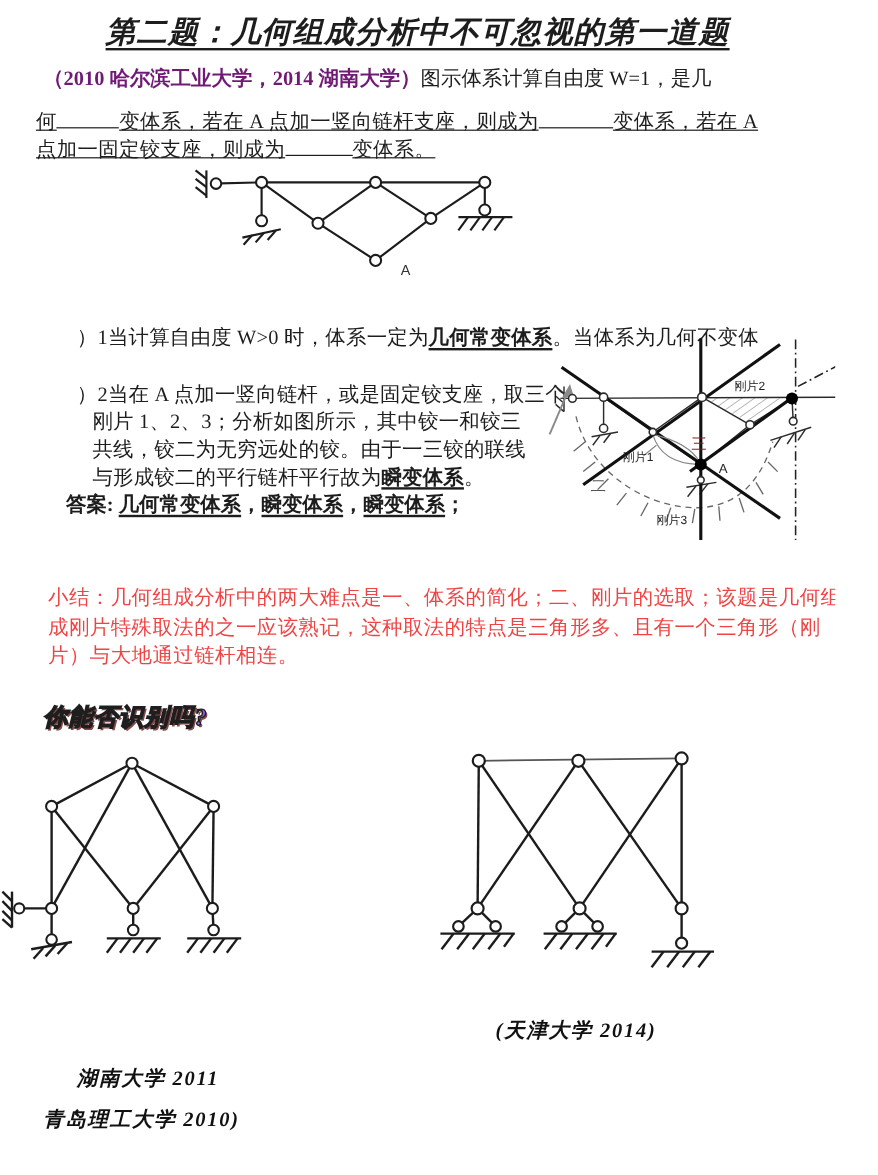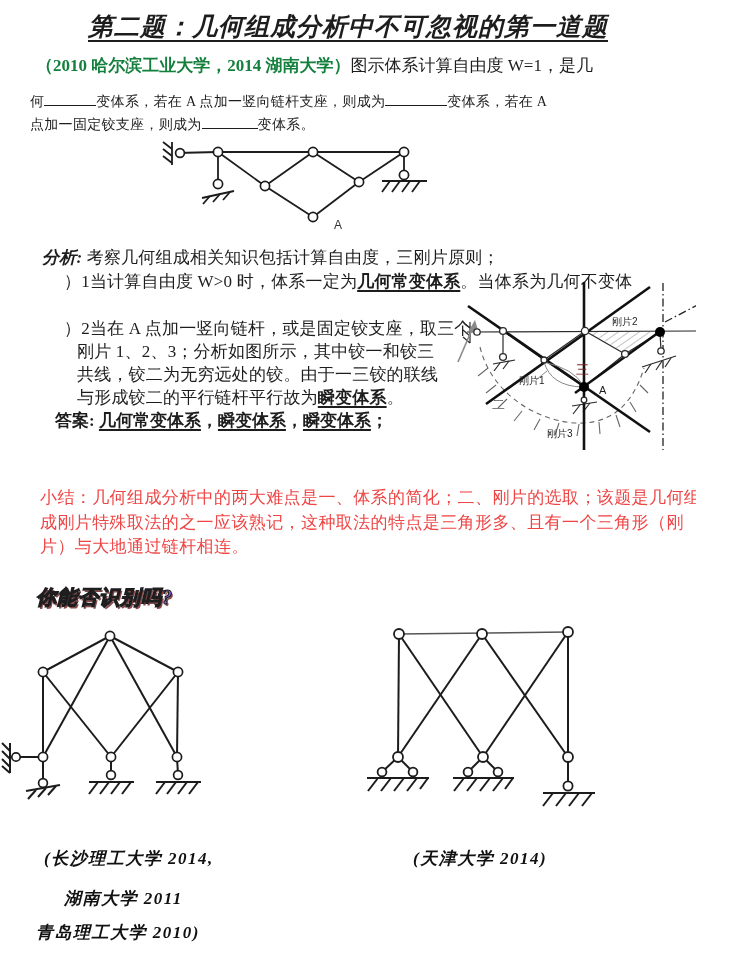--- a/index.html
+++ b/index.html
@@ -8,22 +8,22 @@
     font-family:"Liberation Serif","DejaVu Serif",serif;color:#1d1d1d;
   }
   .abs{position:absolute;white-space:nowrap;}
   .title{
     left:0;right:0;top:10px;text-align:center;
     font-size:25px;font-weight:bold;font-style:italic;
     text-decoration:underline;text-underline-offset:5px;text-decoration-thickness:2px;
     letter-spacing:1px;
   }
   .source{top:54px;left:36px;font-size:17px;}
-  .seg-red{color:#15803d;font-weight:bold;}
-  .qline{font-size:14px;letter-spacing:0.3px;}
+  .seg-red{color:#701a75;font-weight:bold;}
+  .qline{font-size:17px;letter-spacing:0.3px;text-decoration:underline;}
   .q1{top:90px;left:30px;}
   .q2{top:113px;left:30px;}
   .blank{display:inline-block;height:15px;border-bottom:1.4px solid #1d1d1d;vertical-align:baseline;}
   .aline{font-size:17px;letter-spacing:0.2px;}
   .a-l1{top:246px;left:42px;}
   .a-l2{top:270px;left:64px;text-align:right;}
   .a-l3{top:293px;left:77px;}
   .a-l4{top:317px;left:64px;}
   .a-l5{top:340px;left:77px;}
   .a-l6{top:363px;left:77px;}
@@ -99,21 +99,20 @@
       <circle cx="254" cy="12" r="4.6"></circle>
       <circle cx="115" cy="46" r="4.6"></circle>
       <circle cx="209" cy="42" r="4.6"></circle>
       <circle cx="163" cy="77" r="4.6"></circle>
       <circle cx="68" cy="44" r="4.6"></circle>
       <circle cx="254" cy="35" r="4.6"></circle>
     </g>
     <text x="184" y="89" font-size="12" fill="#333">A</text>
   </svg>
 
-  <div class="abs aline a-l1"><span class="seg-b seg-i">分析:</span><span> 考察几何组成相关知识包括计算自由度，三刚片原则；</span></div>
   <div class="abs aline a-l2"><span>）1当计算自由度 W&gt;0 时，体系一定为</span><span class="seg-b seg-u">几何常变体系</span><span>。当体系为几何不变体</span></div>
   <div class="abs aline a-l4">）2当在 A 点加一竖向链杆，或是固定铰支座，取三个</div>
   <div class="abs aline a-l5">刚片 1、2、3；分析如图所示，其中铰一和铰三</div>
   <div class="abs aline a-l6">共线，铰二为无穷远处的铰。由于一三铰的联线</div>
   <div class="abs aline a-l7"><span>与形成铰二的平行链杆平行故为</span><span class="seg-b seg-u">瞬变体系</span><span>。</span></div>
   <div class="abs ansline"><span class="seg-b">答案:</span><span> </span><span class="seg-b seg-u">几何常变体系</span><span class="seg-b">，</span><span class="seg-b seg-u">瞬变体系</span><span class="seg-b">，</span><span class="seg-b seg-u">瞬变体系</span><span class="seg-b">；</span></div>
 
   <svg style="left:452px;top:272px" width="280" height="195" viewBox="0 0 280 195">
     <defs>
       <pattern id="hatchP" width="6" height="6" patternUnits="userSpaceOnUse" patternTransform="rotate(55)">
@@ -314,18 +313,17 @@
       <circle cx="133" cy="142" r="5"></circle>
       <circle cx="218" cy="142" r="5"></circle>
       <circle cx="32" cy="157" r="4.4"></circle>
       <circle cx="63" cy="157" r="4.4"></circle>
       <circle cx="118" cy="157" r="4.4"></circle>
       <circle cx="148" cy="157" r="4.4"></circle>
       <circle cx="218" cy="171" r="4.6"></circle>
     </g>
   </svg>
 
-  <div class="abs credit cr-l1">(长沙理工大学 2014,</div>
   <div class="abs credit cr-l2">湖南大学 2011</div>
   <div class="abs credit cr-l3">青岛理工大学 2010)</div>
   <div class="abs credit cr-r">(天津大学 2014)</div>
 
 </div>
 
 </body></html>

